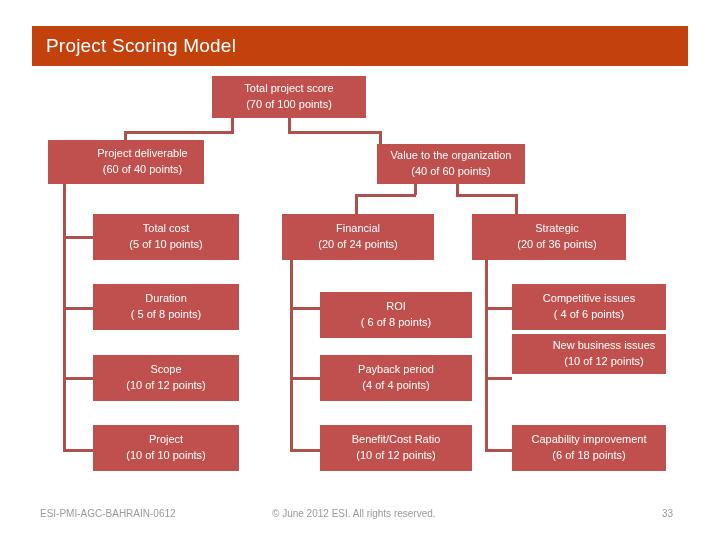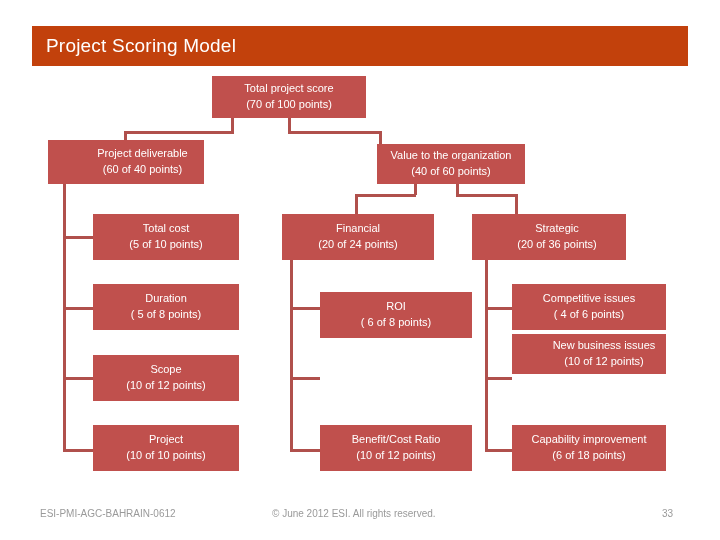--- a/index.html
+++ b/index.html
@@ -182,20 +182,24 @@
   </div>
 
   <div class="box box-m1">
     <div class="l1">Financial</div>
     <div class="l2">(20 of 24 points)</div>
   </div>
   <div class="box box-m2">
     <div class="l1">ROI</div>
     <div class="l2">( 6 of 8 points)</div>
   </div>
+  <div class="box box-m3">
+    <div class="l1">Payback period</div>
+    <div class="l2">(4 of 4 points)</div>
+  </div>
   <div class="box box-m4">
     <div class="l1">Benefit/Cost Ratio</div>
     <div class="l2">(10 of 12 points)</div>
   </div>
 
   <div class="box box-r1">
     <div class="l1">Strategic</div>
     <div class="l2">(20 of 36 points)</div>
   </div>
   <div class="box box-r2">

